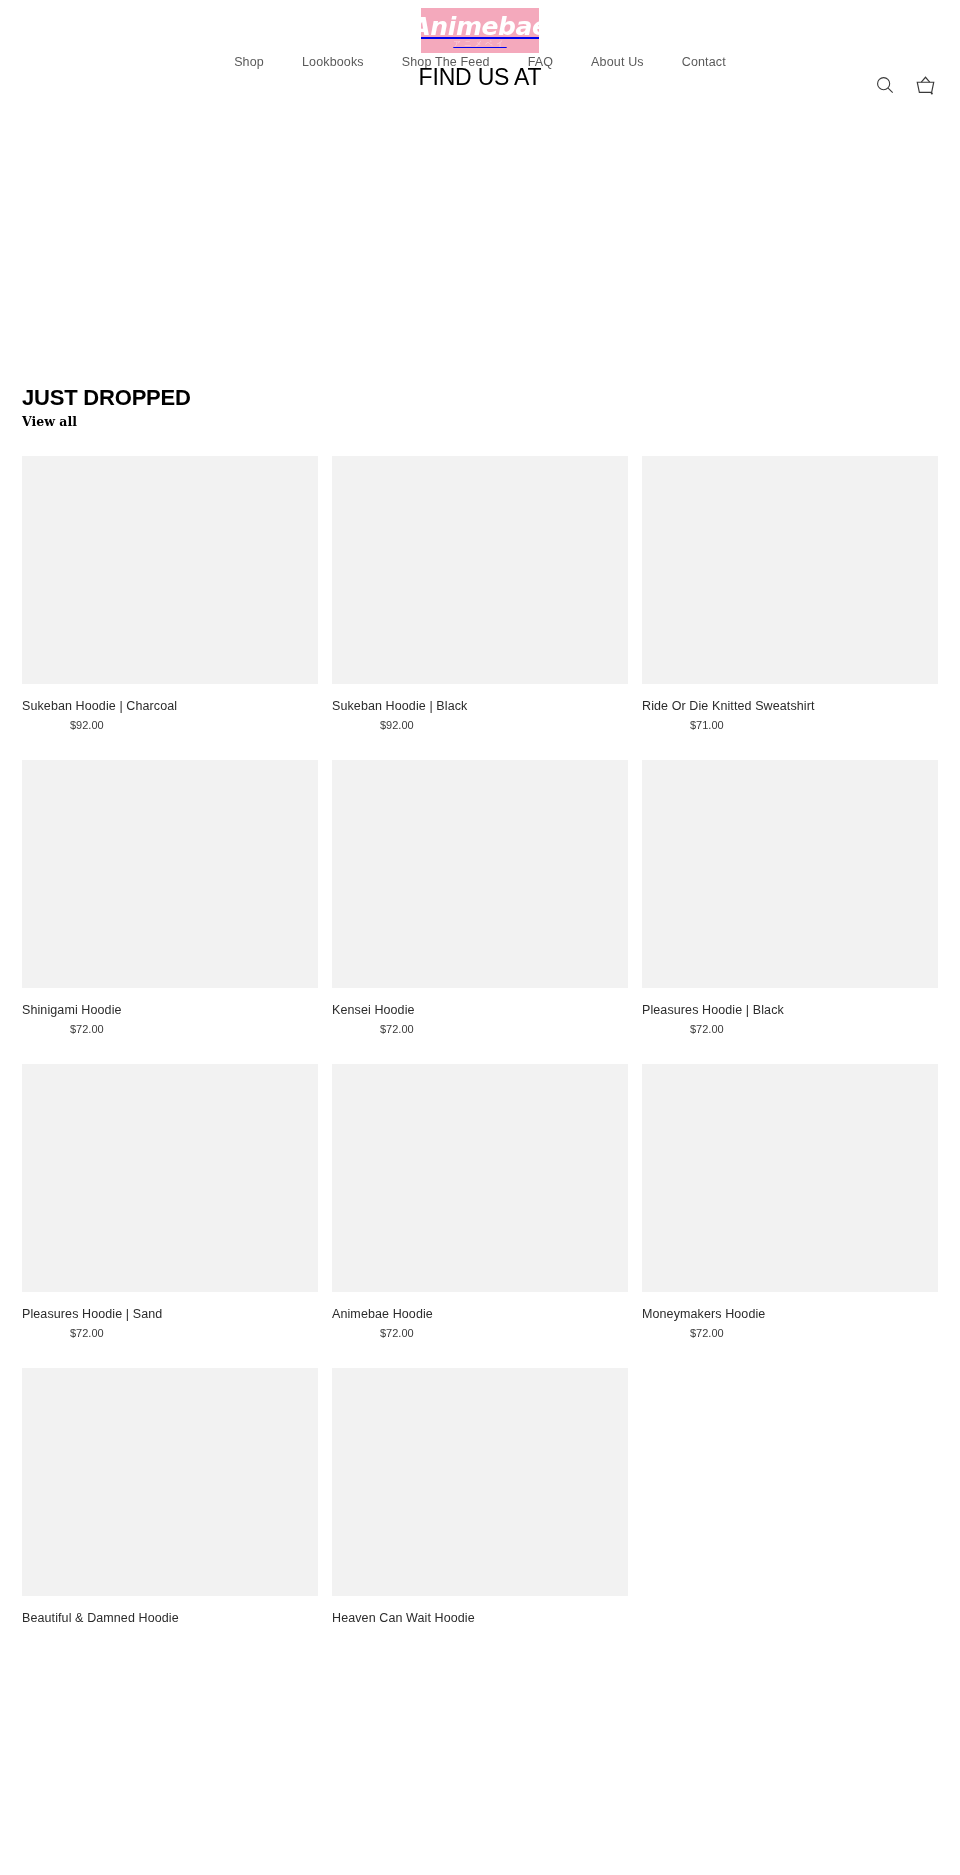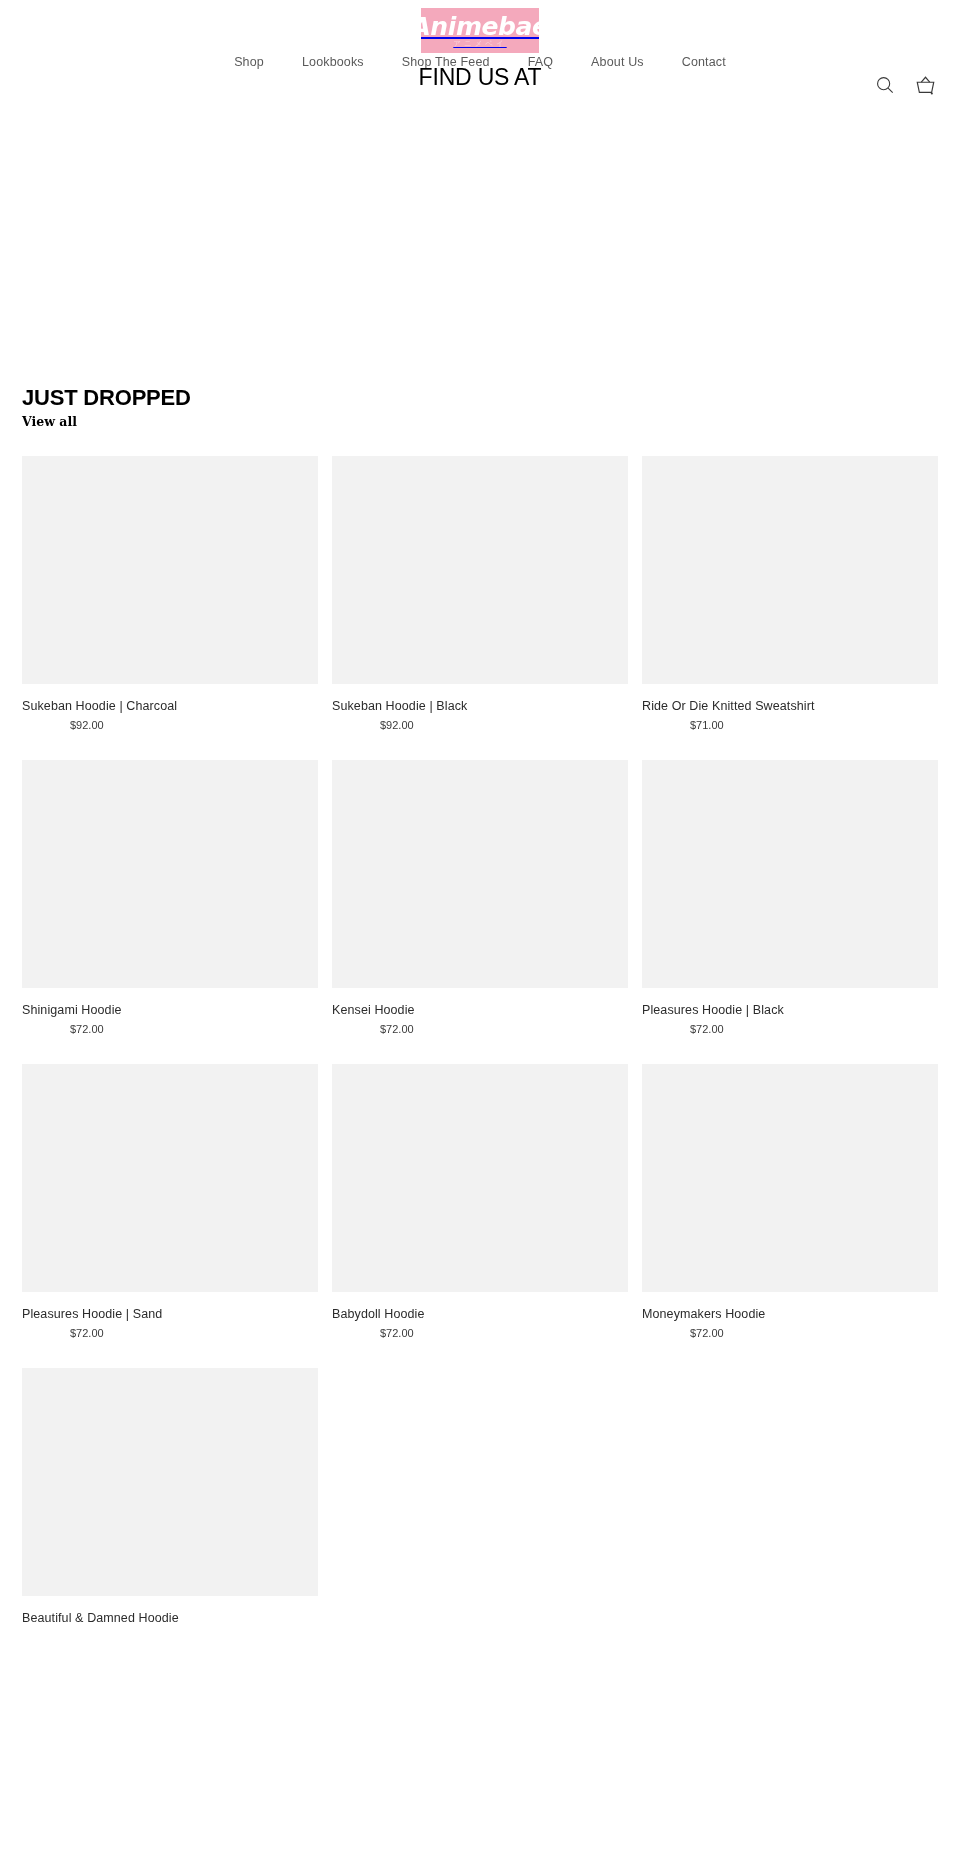--- a/index.html
+++ b/index.html
@@ -265,32 +265,37 @@
     </a>
 
     <a class="product-card" href="#">
       <div class="product-thumb"></div>
       <div class="product-title">Pleasures Hoodie | Sand</div>
       <div class="product-price">$72.00</div>
     </a>
 
     <a class="product-card" href="#">
       <div class="product-thumb"></div>
-      <div class="product-title">Babydoll Hoodie</div>
+      <div class="product-title">Animebae Hoodie</div>
       <div class="product-price">$72.00</div>
     </a>
 
     <a class="product-card" href="#">
       <div class="product-thumb"></div>
       <div class="product-title">Moneymakers Hoodie</div>
       <div class="product-price">$72.00</div>
     </a>
 
 
     <a class="product-card" href="#">
       <div class="product-thumb"></div>
       <div class="product-title">Beautiful &amp; Damned Hoodie</div>
       <div class="product-price"></div>
     </a>
 
+    <a class="product-card" href="#">
+      <div class="product-thumb"></div>
+      <div class="product-title">Heaven Can Wait Hoodie</div>
+      <div class="product-price"></div>
+    </a>
 
   </div>
 </section>
 
 </body></html>

